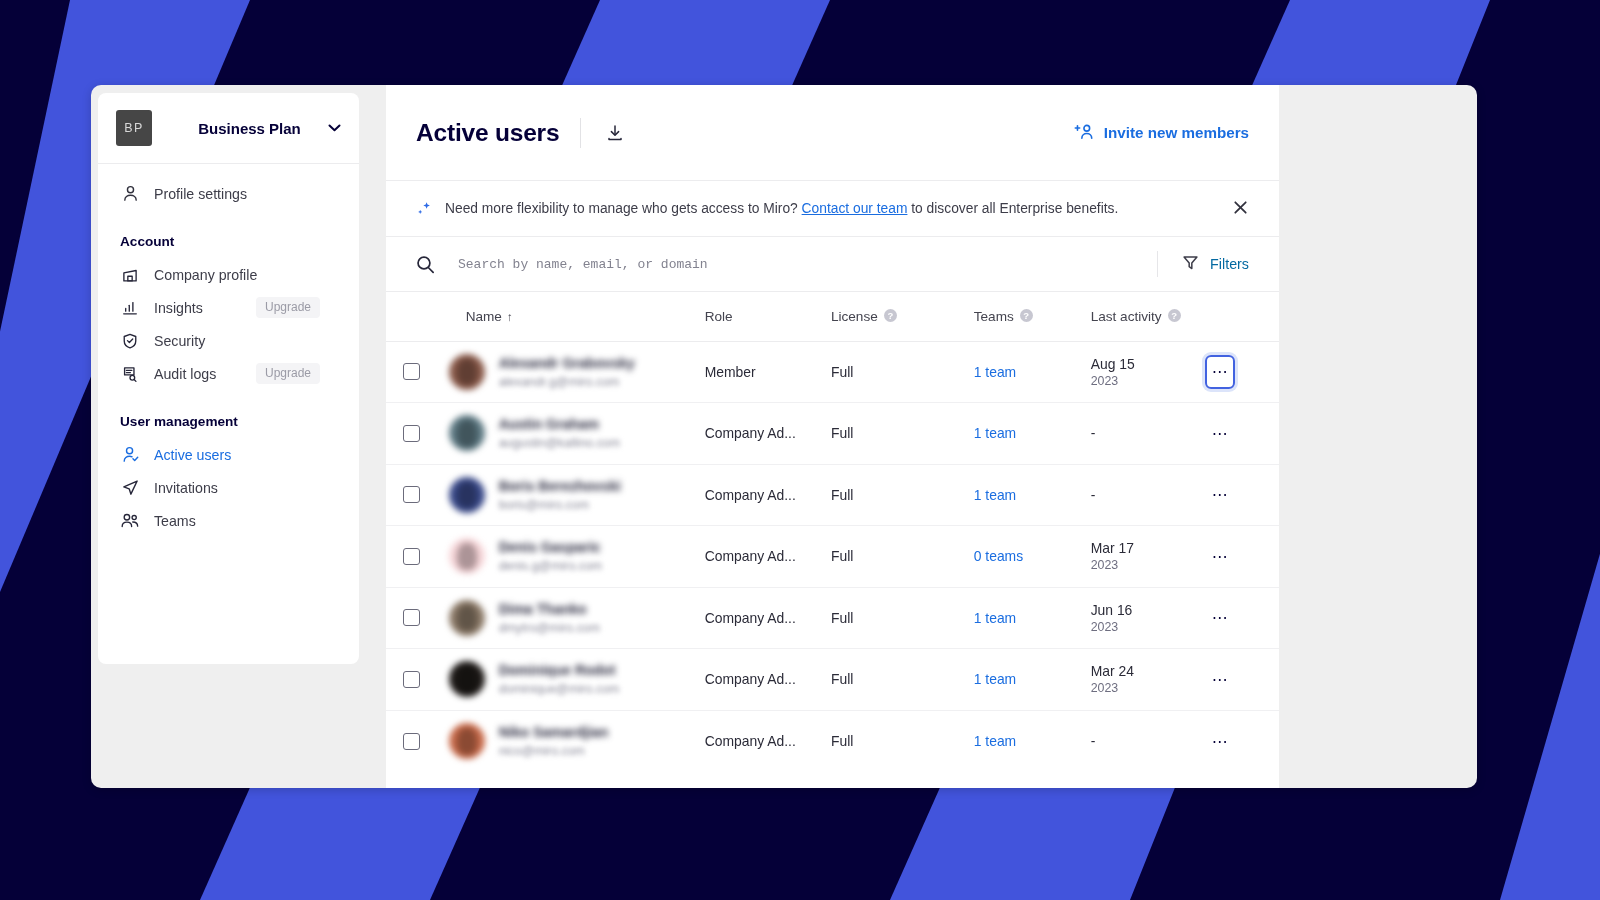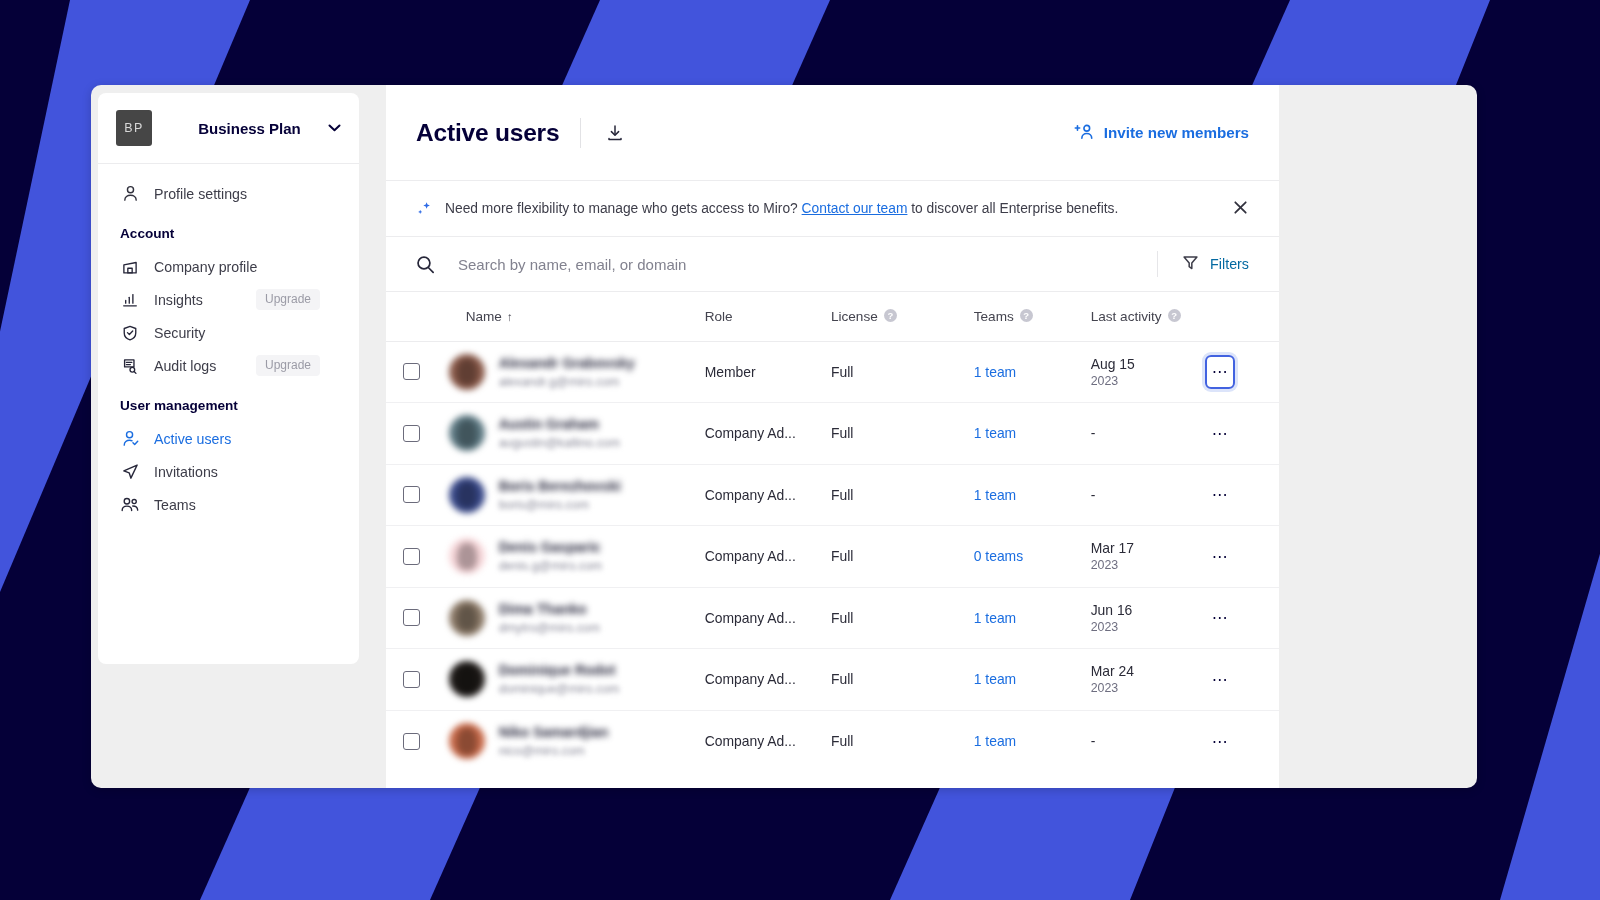--- a/index.html
+++ b/index.html
@@ -65,21 +65,21 @@
     padding-left: 21px;
     position: relative;
     cursor: pointer;
   }
   .nav-item .ico { width: 22px; height: 22px; flex: 0 0 22px; display: flex; align-items: center; justify-content: center; }
   .nav-item .lbl { font-size: 14.2px; color: #3D3D49; margin-left: 13px; white-space: nowrap; }
   .nav-item.active .lbl { color: #1A6DE0; }
   .nav-item.active .ico svg { stroke: #1A6DE0; }
   .nav-head {
     font-size: 13.6px; font-weight: bold; color: #050038;
-    padding-left: 22px; margin-top: 16px; margin-bottom: 9px;
+    padding-left: 22px; margin-top: 24px; margin-bottom: 9px;
   }
   .badge-upgrade {
     position: absolute; left: 158px;
     background: #F4F4F6; color: #9B9BA6;
     font-size: 12px; padding: 3px 9px 4px; border-radius: 4px;
   }
 
   
   .main {
     width: 893px; flex: 0 0 893px;
@@ -116,22 +116,22 @@
 
   
   .search-row {
     height: 55px; display: flex; align-items: center;
     padding: 0 30px 0 28px;
     border-bottom: 1px solid #ECECEE;
   }
   .search-icon { width: 22px; height: 22px; display:flex; align-items:center; justify-content:center; }
   .search-input {
     border: 0; outline: 0; flex: 1 1 auto;
-    font-family: Liberation Sans, sans-serif;
-    font-size: 15px; color: #3D3D49; margin-left: 22px; background: transparent;
+    font-family: Liberation Mono, monospace;
+    font-size: 13px; color: #3D3D49; margin-left: 22px; background: transparent;
   }
   .search-input::placeholder { color: #82828F; }
   .vsep2 { width: 1px; height: 26px; background: #E6E6E9; margin-right: 24px; }
   .filters { display:flex; align-items:center; gap: 11px; color: #0369a1; font-size: 14.3px; cursor: pointer; }
 
   
   table { width: 100%; border-collapse: collapse; table-layout: fixed; }
   thead th {
     text-align: left; font-weight: normal;
     font-size: 13.6px; color: #44444F;

